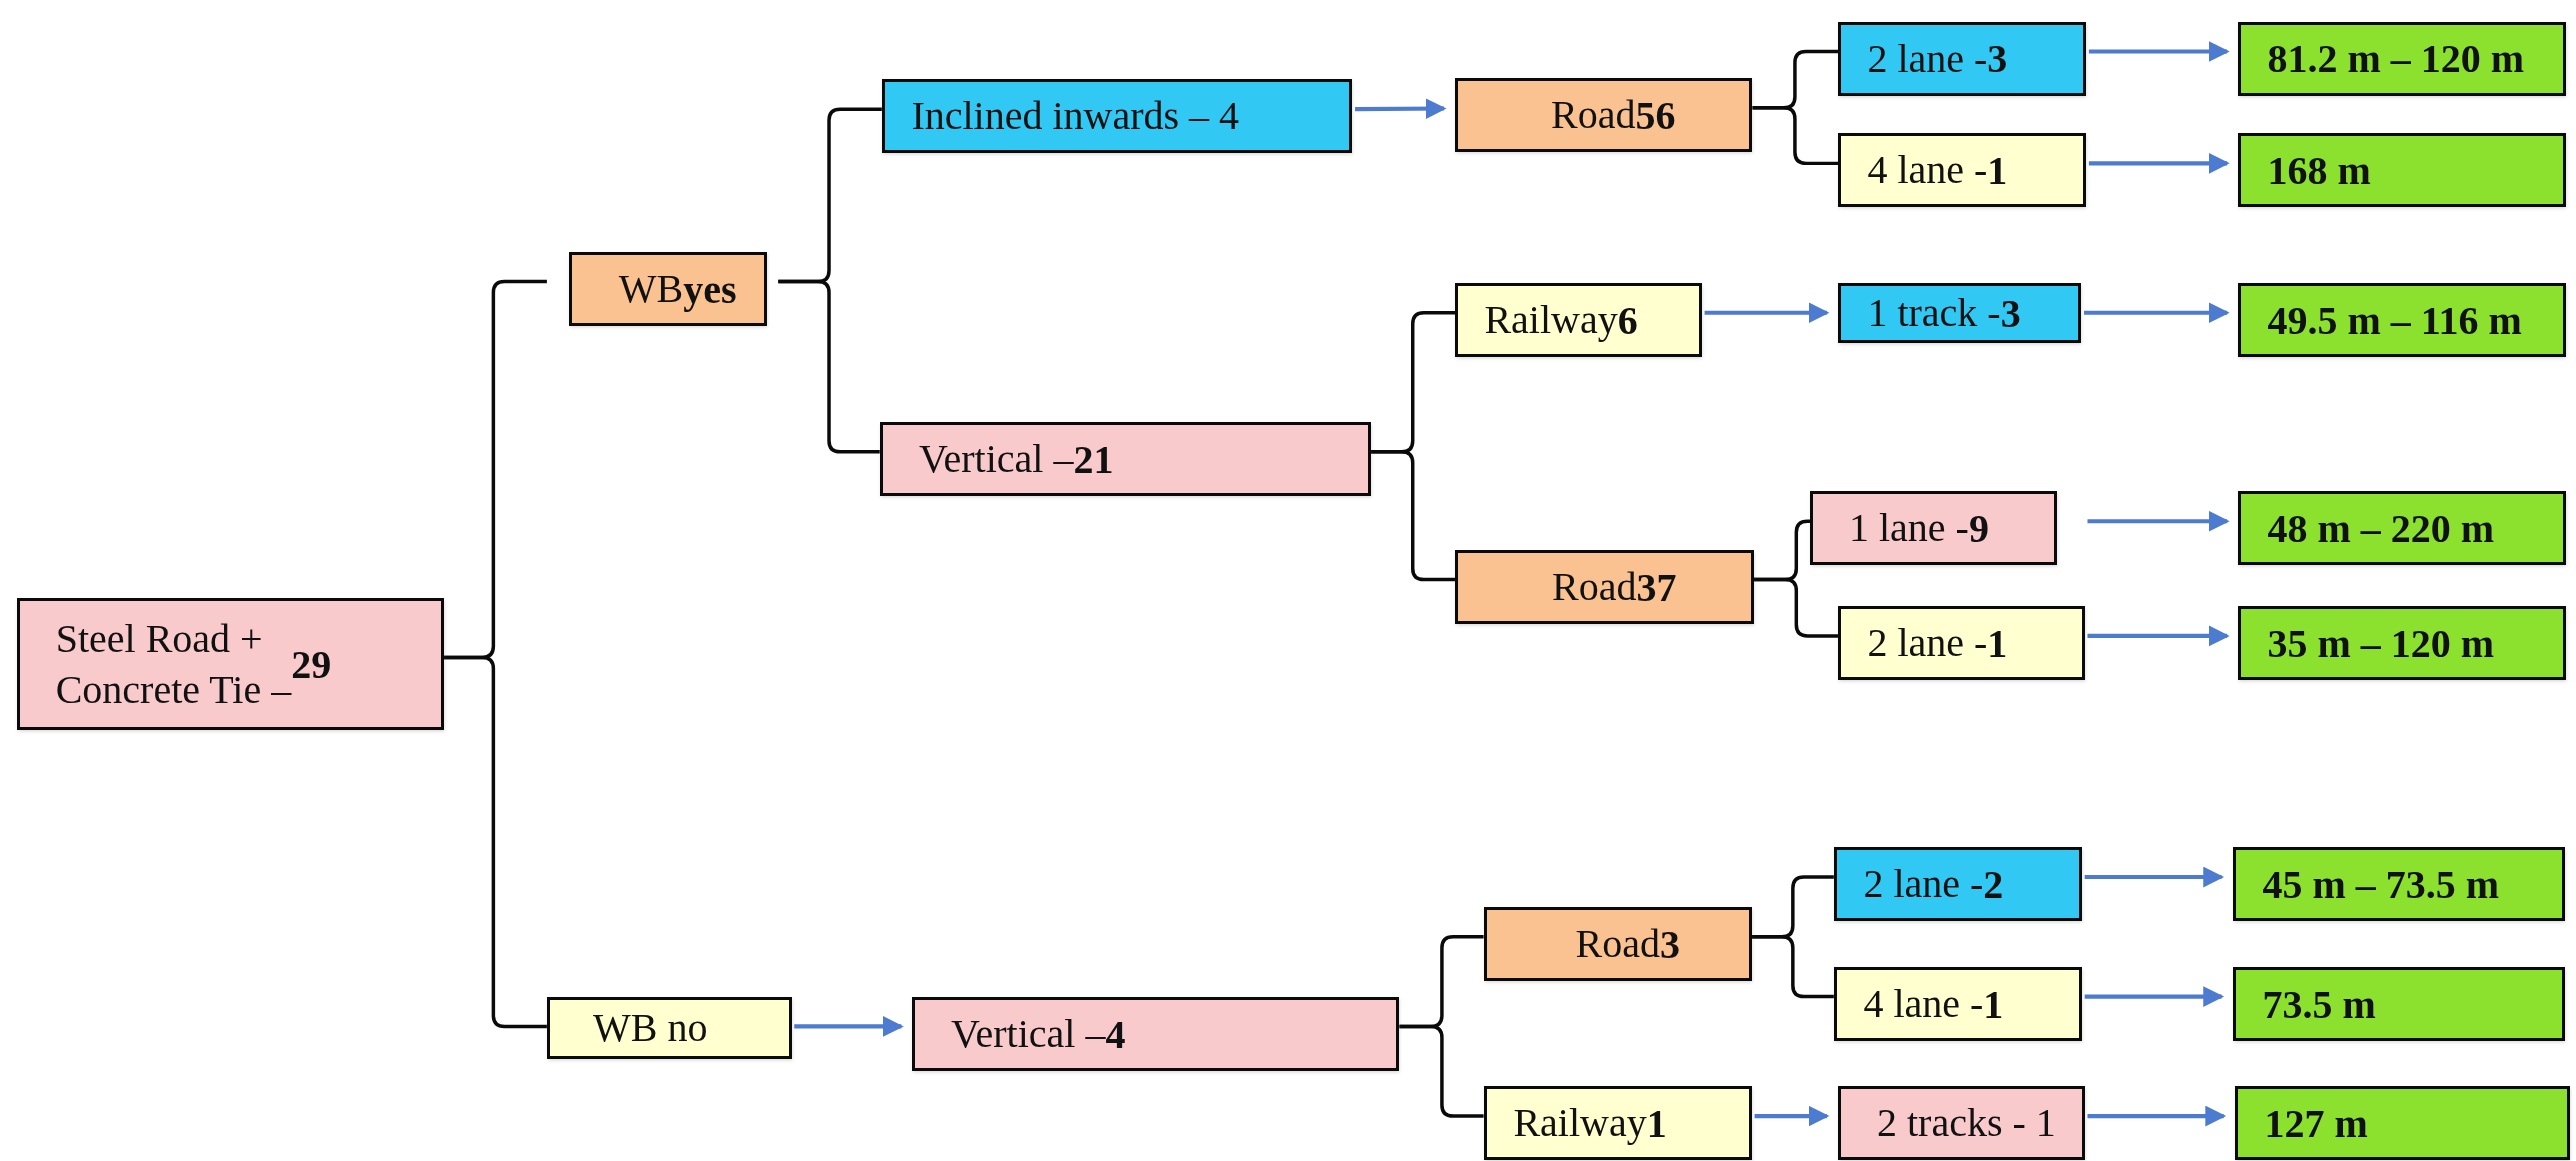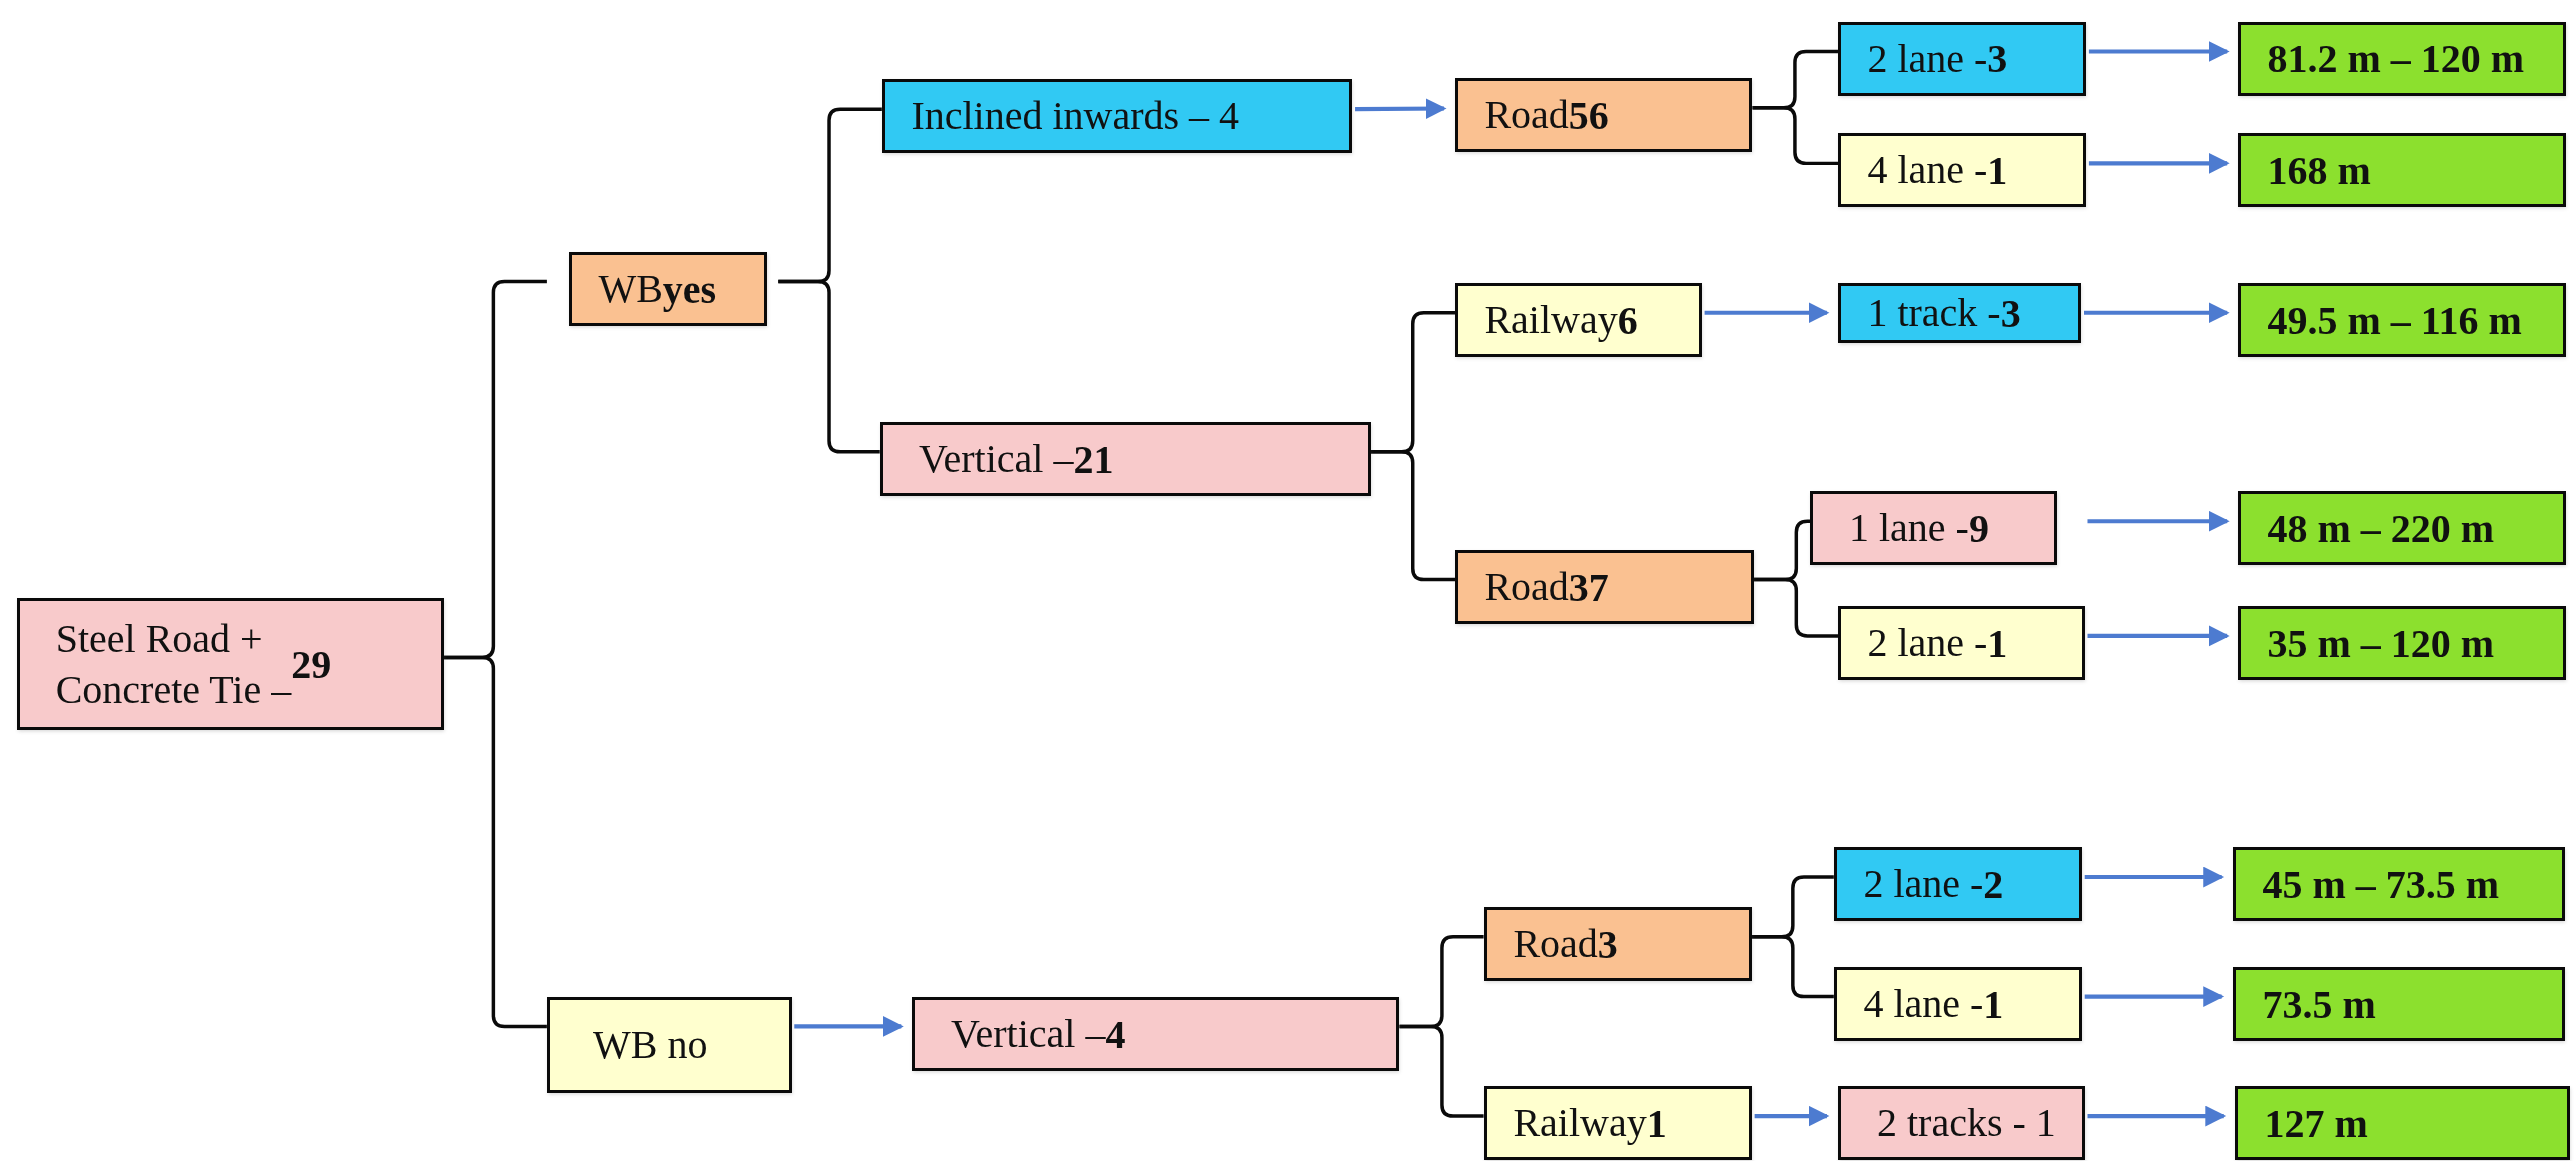--- a/index.html
+++ b/index.html
@@ -22,21 +22,21 @@
     padding-left:26.4px;
     padding-right:7px;
     font-size:40px;
     color:#111;
     box-shadow:1.4px 2.1px 3.5px rgba(90,90,90,0.25);
     margin-top:7px;
   }
   .node .t{white-space:pre-line;line-height:1.28;}
   .node b{font-weight:bold;}
   .pink  {background:var(--pink);padding-left:36px;}
-  .orange{background:var(--orange);}
+  .orange{background:var(--orange);justify-content:center;}
   .blue  {background:var(--blue);}
   .cream {background:var(--cream);}
   .green {background:var(--green);font-weight:bold;}
 </style>
 </head>
 <body>
 
 <div id="canvas">
 
   <svg id="wires" viewBox="0 0 3707 1672">
@@ -92,21 +92,21 @@
   <div class="node pink" style="left:16.7px;top:591px;width:427px;height:132px;">
     <span class="t">Steel Road +
 Concrete Tie – </span>
       <b>29</b>
   </div>
 
   <div class="node orange" style="left:569px;top:245px;width:198px;height:74px;">
     <span class="t">WB </span>
       <b>yes</b>
   </div>
-  <div class="node cream" style="left:547px;top:990px;width:245px;height:96px;padding-left:43px;">
+  <div class="node cream" style="left:547px;top:990px;width:245px;height:62px;padding-left:43px;">
     <span class="t">WB no</span>
       <b></b>
   </div>
 
   <div class="node blue" style="left:882px;top:72px;width:470px;height:74px;">
     <span class="t">Inclined inwards – 4</span>
       <b></b>
   </div>
   <div class="node pink" style="left:880px;top:415px;width:491px;height:74px;">
     <span class="t">Vertical – </span>

